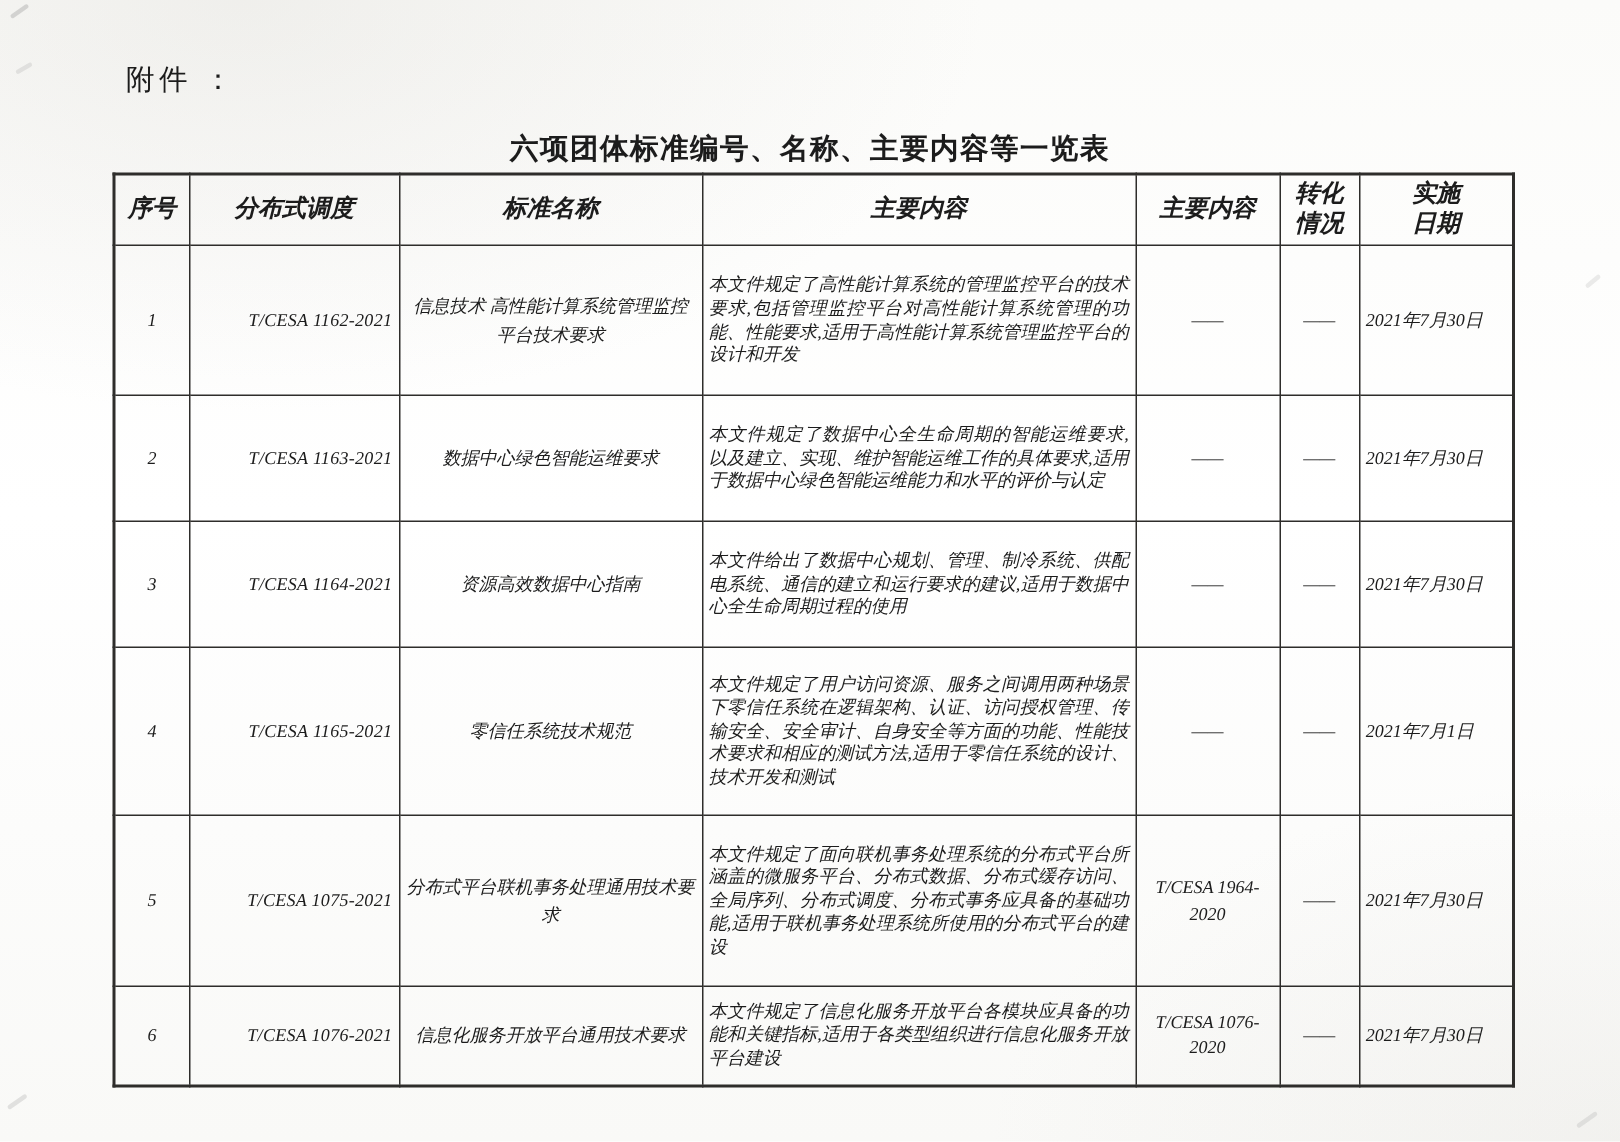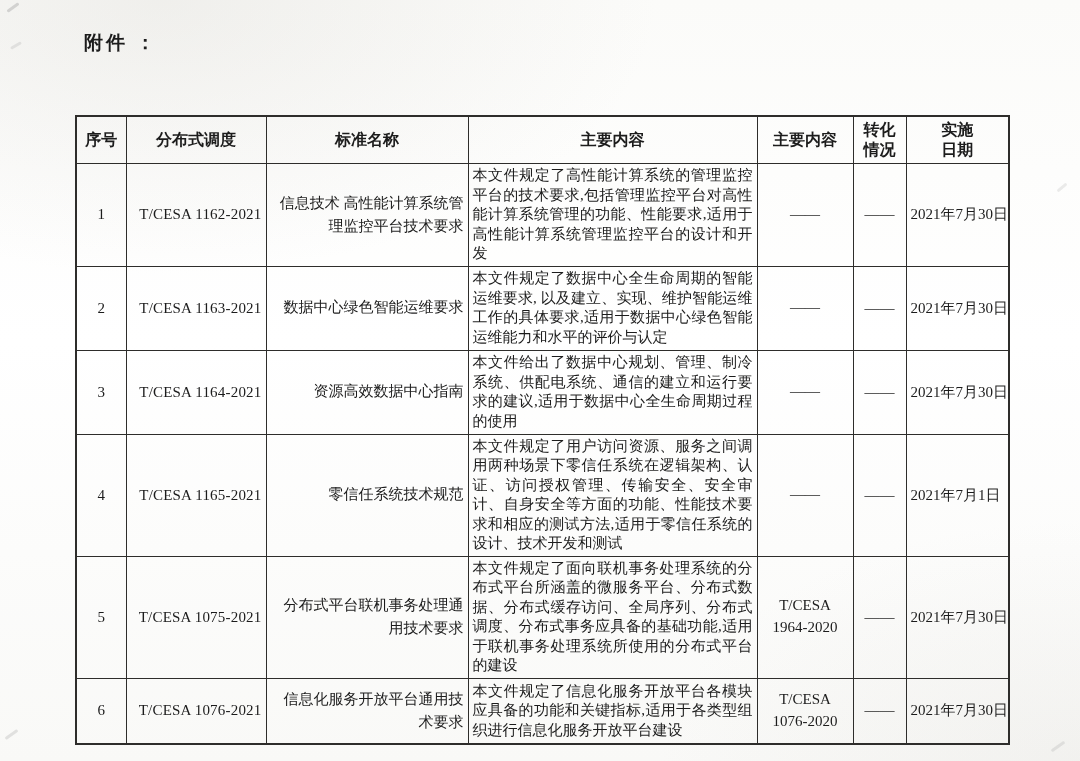--- a/index.html
+++ b/index.html
@@ -18,49 +18,50 @@
   }
   
   .artifact{position:absolute;background:rgba(150,150,150,0.35);border-radius:2px;}
   .a1{left:6px;top:6px;width:14px;height:3px;transform:rotate(-35deg);}
   .a2{left:10px;top:44px;width:12px;height:3px;transform:rotate(-30deg);opacity:.6;}
   .a3{left:4px;top:733px;width:15px;height:3px;transform:rotate(-35deg);opacity:.7;}
   .a4{left:1056px;top:186px;width:12px;height:3px;transform:rotate(-40deg);opacity:.5;}
   .a5{left:1050px;top:745px;width:16px;height:3px;transform:rotate(-35deg);opacity:.6;}
 
   .attachment{
-    position:absolute;left:84px;top:30px;
-    font-size:19px;font-weight:bold;letter-spacing:3px;text-align:right;
+    position:absolute;left:84px;top:40px;
+    font-size:19px;font-weight:normal;letter-spacing:3px;text-align:right;
   }
   .doc-title{
     position:absolute;left:0;top:86px;width:1080px;
     text-align:center;font-size:19px;font-weight:bold;letter-spacing:1px;
   }
   table.std{
     position:absolute;left:75px;top:115px;
     width:933px;border-collapse:collapse;table-layout:fixed;
     background:transparent;
+    font-style:italic;
   }
   table.std,
   table.std th,
   table.std td{
     border:1.6px solid #2e2d2b;
   }
   table.std{border-width:2.2px;}
   table.std th{
     font-size:16px;font-weight:bold;text-align:center;vertical-align:middle;
     padding:2px 2px;height:42px;line-height:1.25;
   }
   th.wrap2{white-space:pre-line;margin-left:11px;}
   table.std td{
-    vertical-align:middle;font-size:15px;padding:2px 4px;
+    vertical-align:middle;font-size:12px;padding:2px 4px;
   }
   td.c-no{text-align:center;font-size:15px;}
   td.c-code{text-align:right;font-size:15px;letter-spacing:0.2px;padding:2px 2px;}
-  td.c-name{text-align:right;font-size:15.5px;line-height:1.55;padding:4px 8px;}
+  td.c-name{text-align:center;font-size:15.5px;line-height:1.55;padding:4px 8px;}
   td.c-content{text-align:justify;font-size:14.6px;line-height:1.3;padding:3px 7px;vertical-align:middle;}
   td.c-replaced{text-align:center;font-size:14.5px;line-height:1.45;padding:2px 2px;}
   td.c-conv{text-align:center;font-size:14.5px;}
   td.c-date{font-size:13.8px;white-space:nowrap;padding:2px 1px;}
   
   tbody tr:nth-child(1){height:100px;}
   tbody tr:nth-child(2){height:84px;}
   tbody tr:nth-child(3){height:84px;}
   tbody tr:nth-child(4){height:112px;}
   tbody tr:nth-child(5){height:114px;}
@@ -70,20 +71,21 @@
 <body>
 
 <div class="page">
   <div class="artifact a1"></div>
   <div class="artifact a2"></div>
   <div class="artifact a3"></div>
   <div class="artifact a4"></div>
   <div class="artifact a5"></div>
 
   <div class="attachment">附件 ：</div>
+  <div class="doc-title">六项团体标准编号、名称、主要内容等一览表</div>
 
   <table class="std">
     <colgroup>
       <col style="width:50px">
       <col style="width:140px">
       <col style="width:202px">
       <col style="width:289px">
       <col style="width:96px">
       <col style="width:53px">
       <col style="width:103px">

